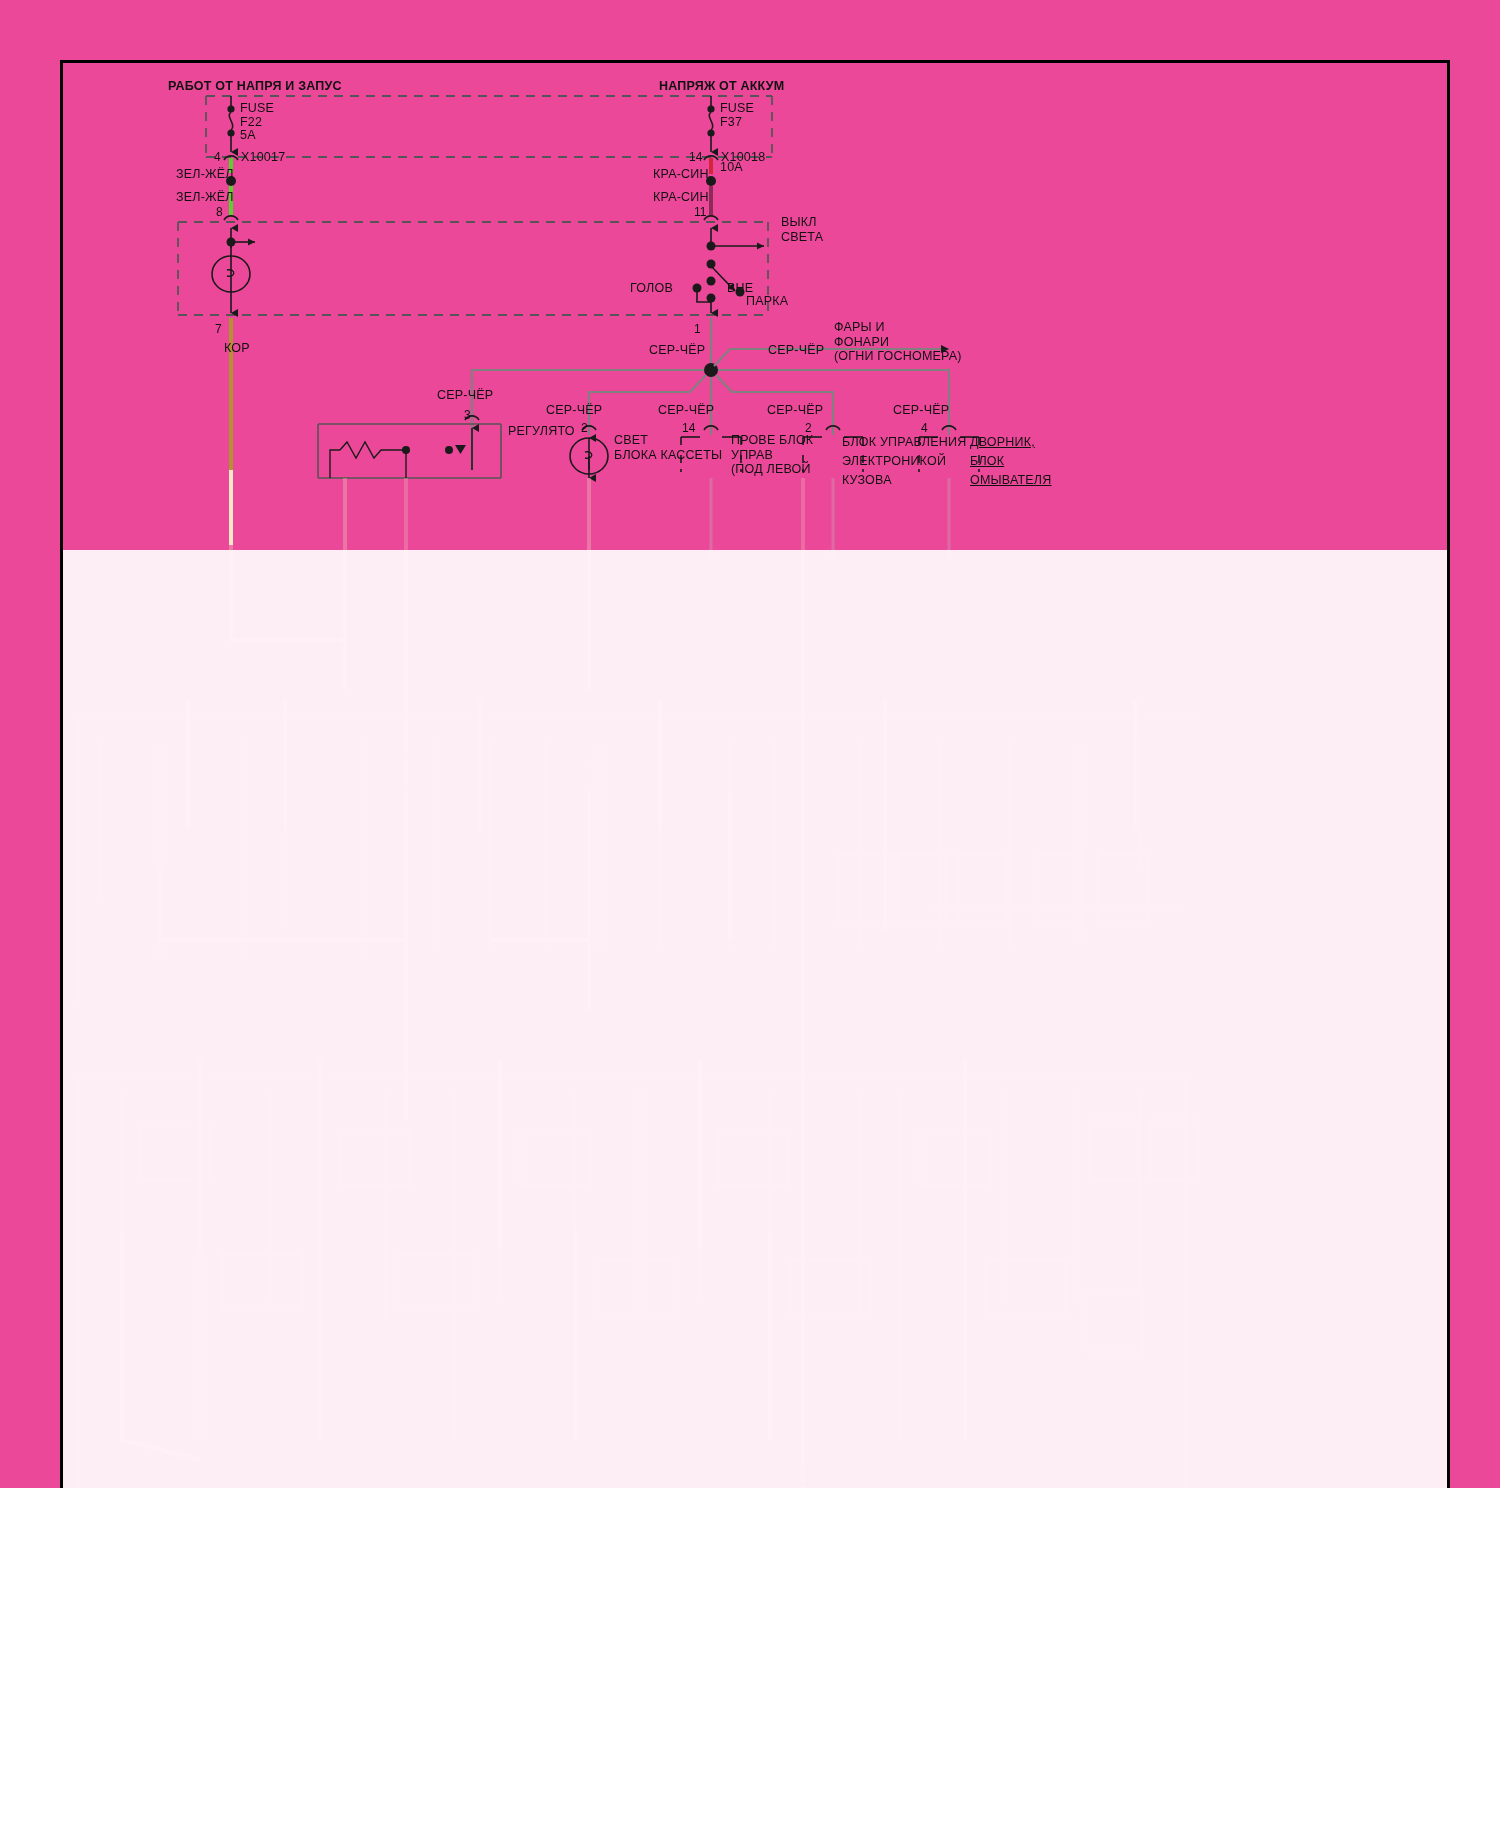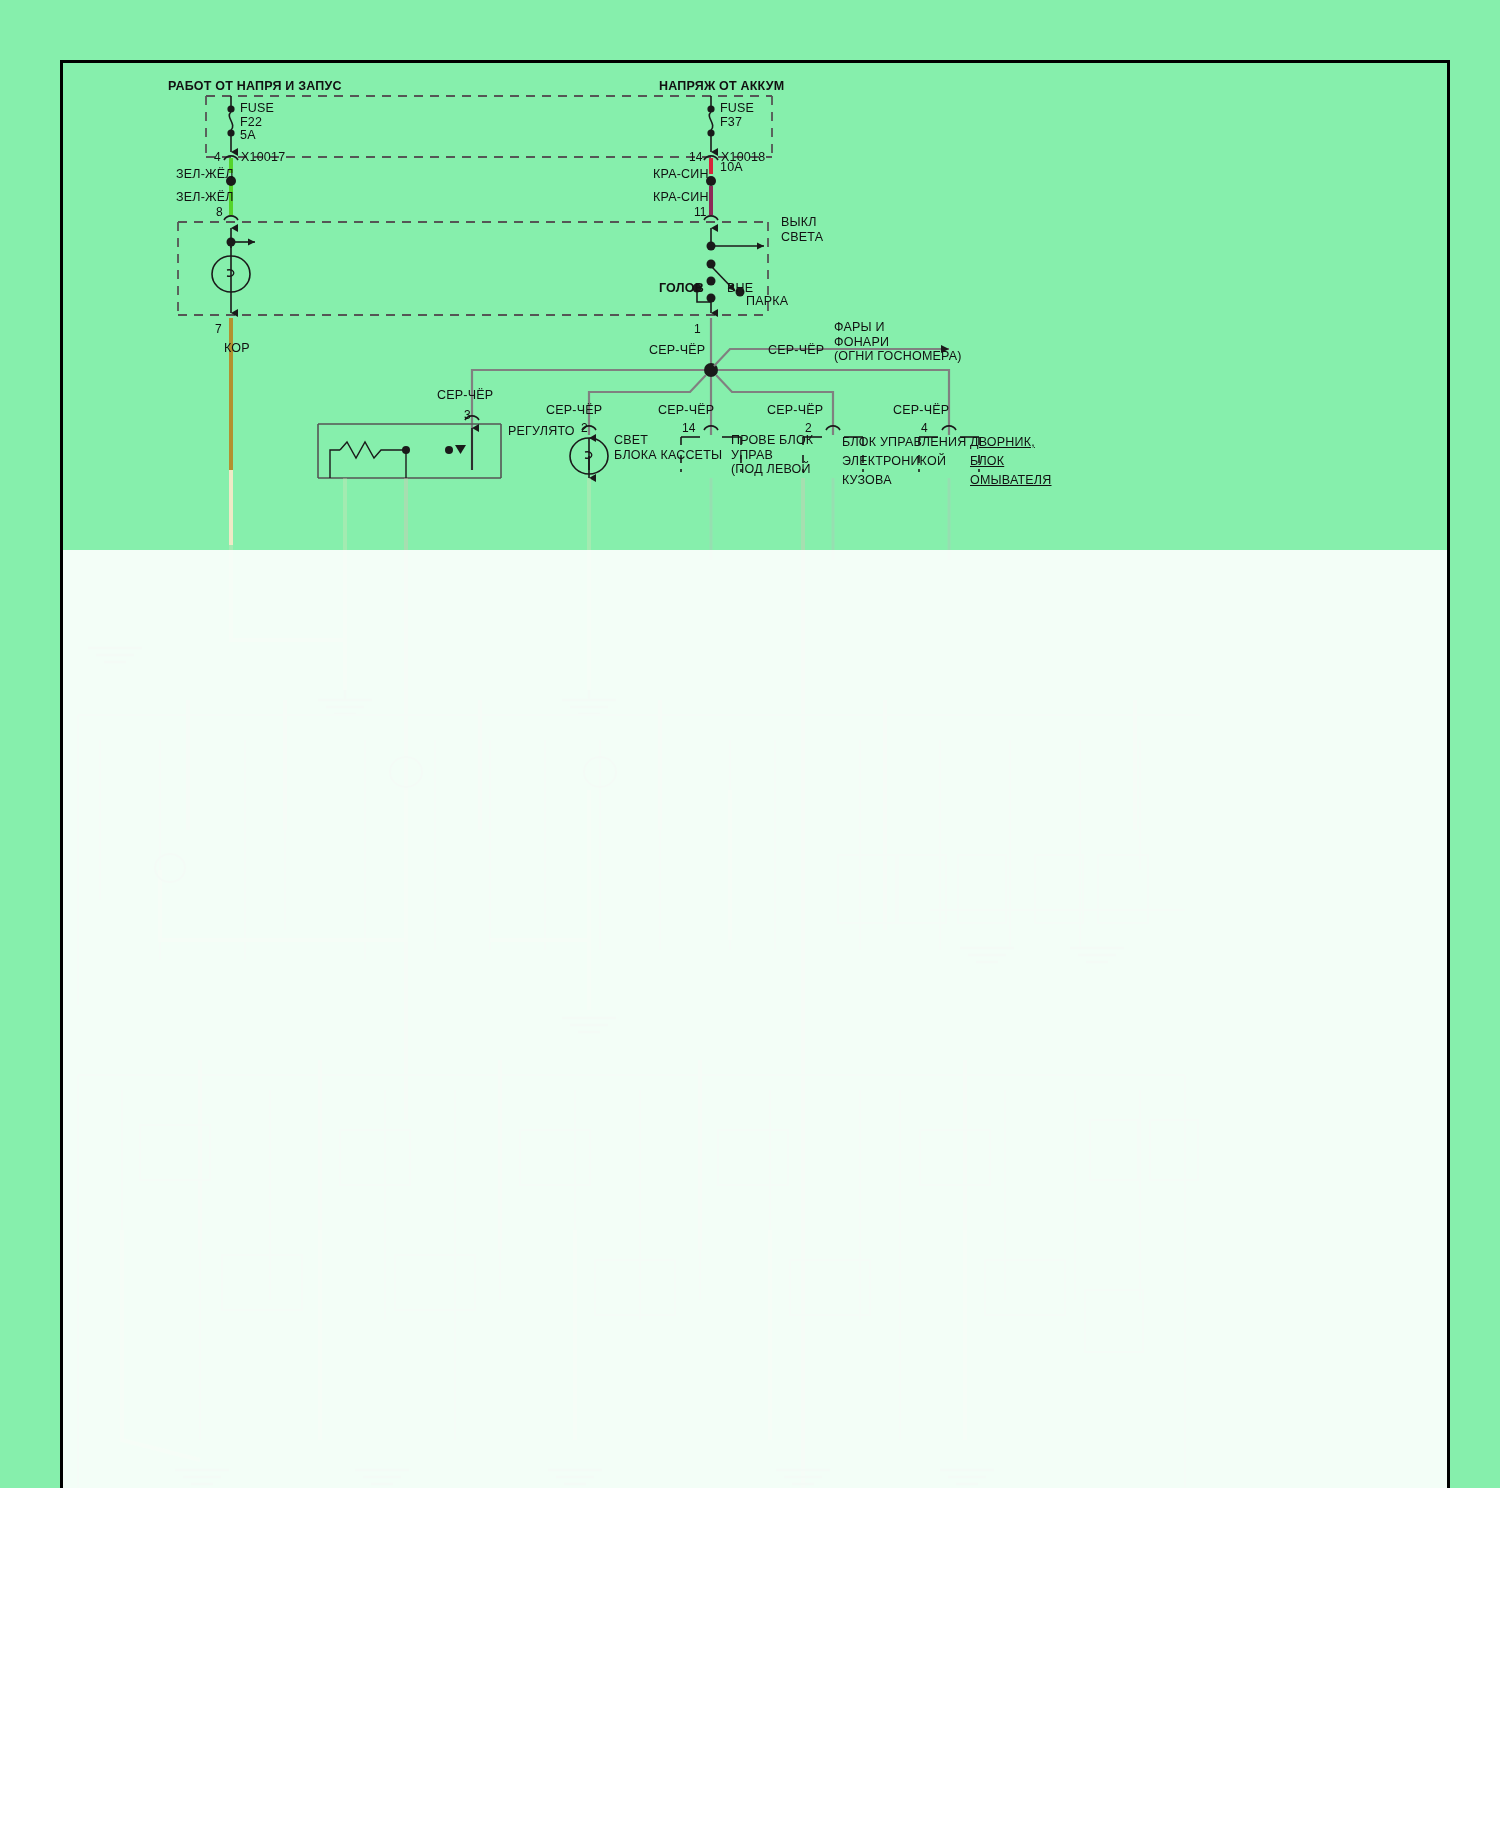--- a/index.html
+++ b/index.html
@@ -5,21 +5,21 @@
   html, body {
     margin: 0;
     padding: 0;
     background: #ffffff;
     font-family: "Liberation Sans", sans-serif;
   }
   #page {
     position: relative;
     width: 1500px;
     height: 1488px;
-    background: #86efac;
+    background: #ec4899;
     overflow: hidden;
   }
   
   #frame {
     position: absolute;
     left: 60px;
     top: 60px;
     width: 1390px;
     height: 1690px;
     border: 3px solid #000;
@@ -420,21 +420,21 @@
   <div class="pin" style="left:689px; top:150px;">14</div>
   <div class="lbl" style="left:721px; top:150px;">X10018</div>
   <div class="lbl" style="left:653px; top:167px;">КРА-СИН</div>
   <div class="lbl" style="left:653px; top:190px;">КРА-СИН</div>
   <div class="pin" style="left:694px; top:205px;">11</div>
 
 
   <div class="lbl" style="left:781px; top:215px; line-height:14.5px;">ВЫКЛ
 СВЕТА</div>
 
-  <div class="lbl" style="left:659px; top:281px;font-weight:bold;">ГОЛОВ</div>
+  <div class="lbl" style="left:630px; top:281px;">ГОЛОВ</div>
   <div class="lbl" style="left:727px; top:281px;">ВНЕ</div>
   <div class="lbl" style="left:746px; top:294px;">ПАРКА</div>
 
   <div class="pin" style="left:215px; top:322px;">7</div>
   <div class="lbl" style="left:224px; top:341px;">КОР</div>
 
   <div class="pin" style="left:694px; top:322px;">1</div>
   <div class="lbl" style="left:649px; top:343px;">СЕР-ЧЁР</div>
 
   <div class="lbl" style="left:768px; top:343px;">СЕР-ЧЁР</div>

